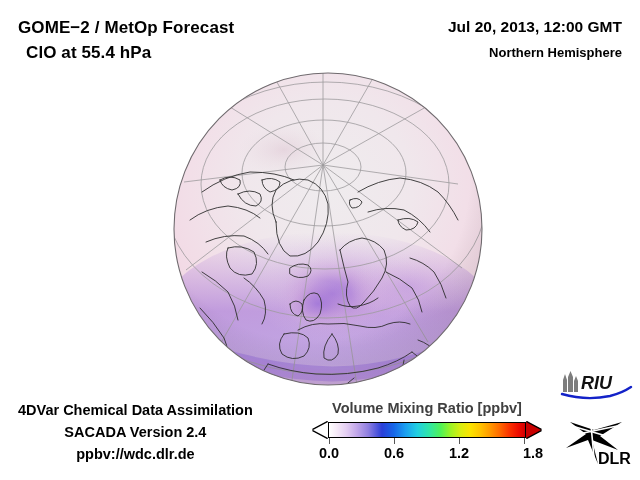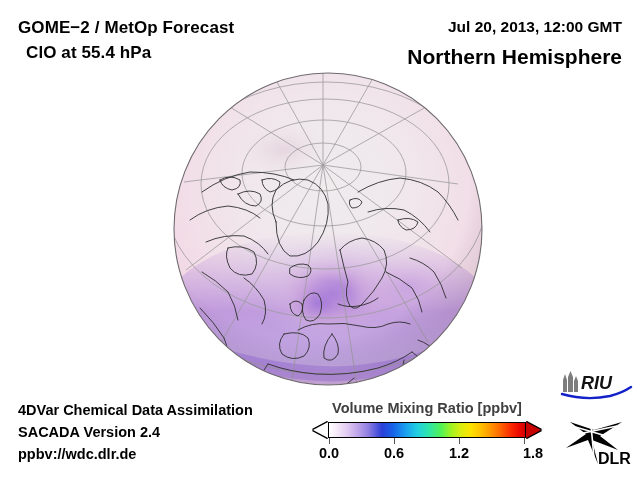--- a/index.html
+++ b/index.html
@@ -6,25 +6,25 @@
   body{width:640px;height:480px;overflow:hidden;
        font-family:"Liberation Sans", sans-serif;
        -webkit-font-smoothing:antialiased;}
   #page{position:relative;width:640px;height:376px;background:#fff;}
 
   
   .hdr{position:absolute;font-weight:bold;color:#000;white-space:nowrap;}
   #title-line1{left:18px;top:18px;font-size:17px;letter-spacing:.1px;}
   #title-line2{left:18px;top:43px;font-size:17px;letter-spacing:.1px;margin-left:8px;}
   #date-line{right:18px;top:18px;font-size:15.5px;text-align:right;}
-  #hemi-line{right:18px;top:45px;font-size:21px;text-align:right;}
+  #hemi-line{right:18px;top:45px;font-size:13px;text-align:right;}
 
   
   #footer{position:absolute;left:18px;top:399px;}
-  #footer div{font-size:14.5px;font-weight:bold;color:#000;line-height:22px;white-space:nowrap;}
+  #footer div{font-size:14.5px;font-weight:bold;color:#000;line-height:22px;white-space:nowrap;text-align:center;}
 
   
   #globe-wrap{position:absolute;left:170px;top:70px;width:316px;height:318px;}
   #globe{position:absolute;left:2px;top:2px;width:312px;height:314px;}
 
   
   #cb-block{position:absolute;left:312px;top:400px;width:230px;}
   #cb-title{font-size:14.5px;font-weight:bold;color:#404040;text-align:center;
             white-space:nowrap;margin-bottom:3px;}
   #cb-row{position:relative;height:22px;}

